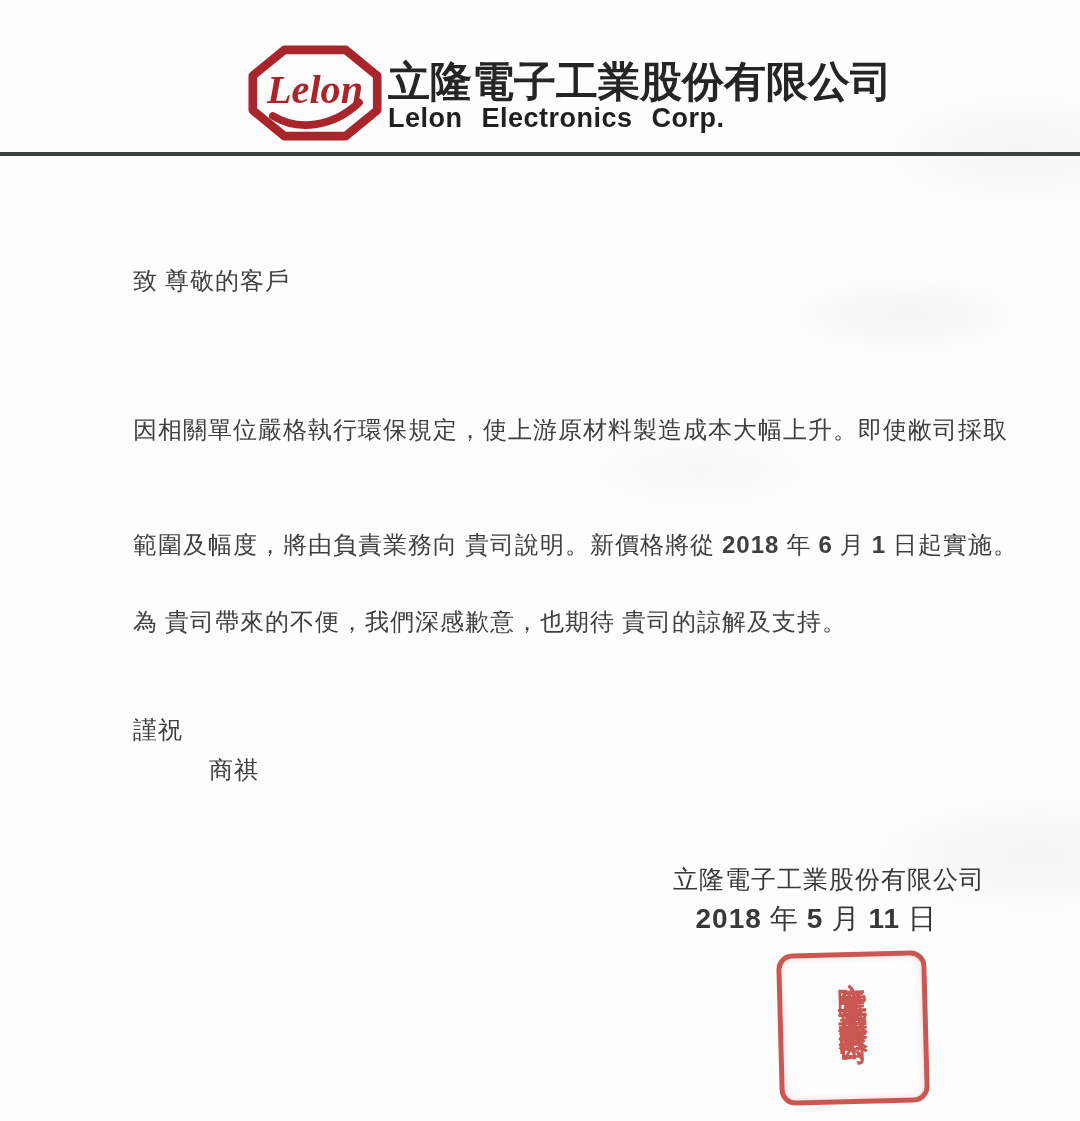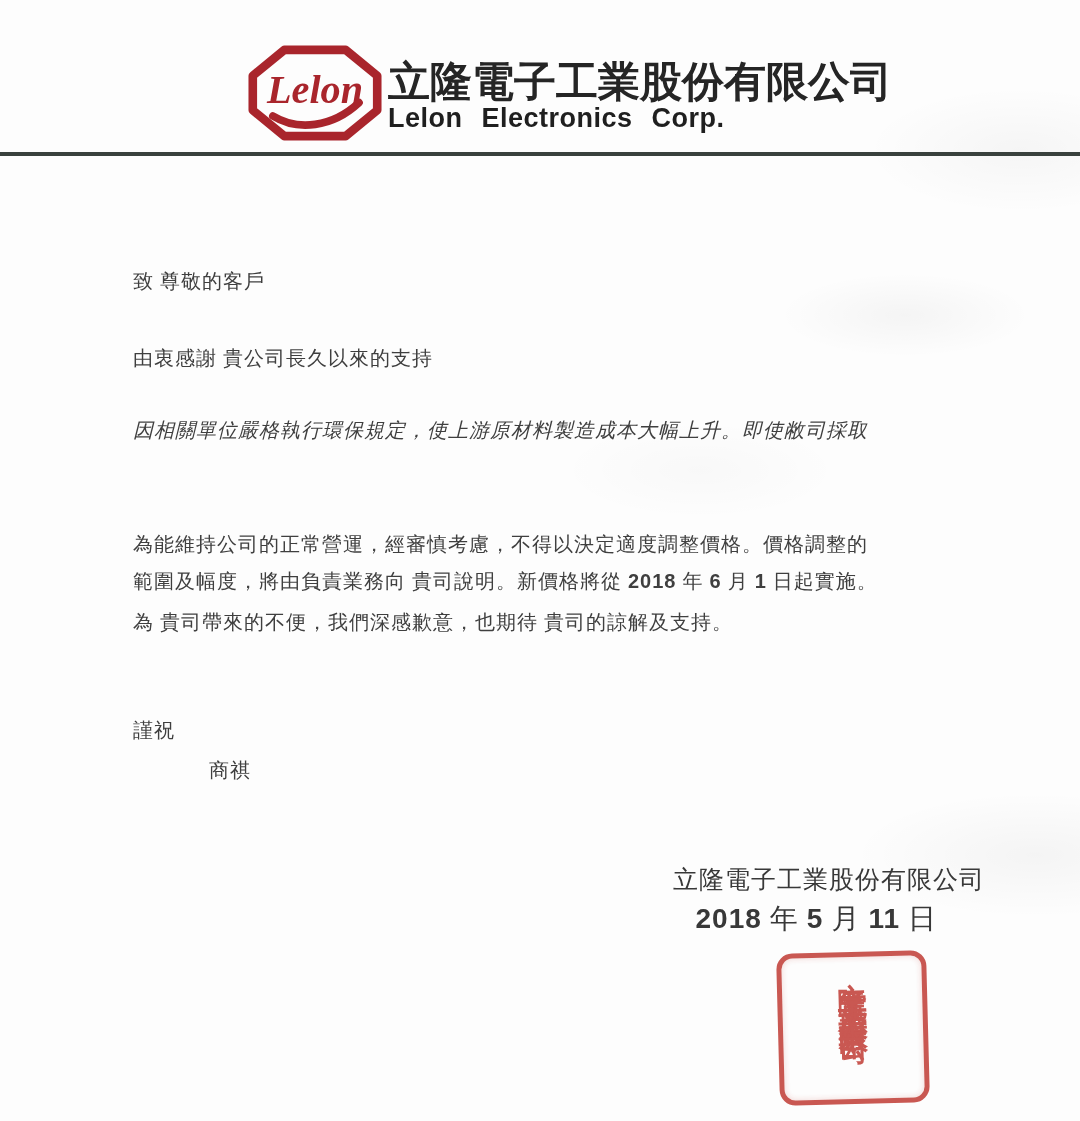--- a/index.html
+++ b/index.html
@@ -52,29 +52,29 @@
     position: absolute;
     left: 0; top: 152px;
     width: 1080px; height: 4px;
     background: var(--divider, #39413d);
   }
 
   
   .bodyline {
     position: absolute;
     left: 133px;
-    font-size: 20px;
+    font-size: 24px;
     line-height: 37px;
     letter-spacing: 1px;
     color: var(--body-text, #3f3f3f);
     white-space: nowrap;
   }
   .salutation { top: 263px; }
   .opening    { top: 340px; }
-  .para1      { top: 412px; font-style: italic; }
+  .para1      { top: 412px; }
   .para2      { top: 526px; }
   .para3      { top: 604px; }
   .salute     { top: 712px; }
   .wish       { top: 752px; left: 209px; }
 
   .num {
     font-family: Liberation Sans, sans-serif;
     font-weight: 700;
   }
 
@@ -132,28 +132,26 @@
       <path d="M38 5 H102 L135 32 V68 L102 95 H38 L5 68 V32 Z" fill="none" stroke="#a9252c" stroke-width="9" stroke-linejoin="round"></path>
       <text x="70" y="60" text-anchor="middle" font-family="Liberation Serif, serif" font-style="italic" font-weight="700" font-size="42" fill="#a9252c">Lelon</text>
       <path d="M26 74 C 52 90, 88 86, 116 60" fill="none" stroke="#a9252c" stroke-width="8" stroke-linecap="round"></path>
     </svg>
   </div>
   <div class="company-zh">立隆電子工業股份有限公司</div>
   <div class="company-en">Lelon Electronics Corp.</div>
   <div class="rule"></div>
 
   <div class="bodyline salutation">致 尊敬的客戶</div>
-  <div class="bodyline opening">由衷感謝 貴公司長久以來的支持</div>
 
   <div class="bodyline para1">
     <div>因相關單位嚴格執行環保規定，使上游原材料製造成本大幅上升。即使敝司採取</div>
   </div>
 
   <div class="bodyline para2">
-    <div>為能維持公司的正常營運，經審慎考慮，不得以決定適度調整價格。價格調整的</div>
     <div>範圍及幅度，將由負責業務向 貴司說明。新價格將從 <span class="num">2018</span> 年 <span class="num">6</span> 月 <span class="num">1</span> 日起實施。</div>
   </div>
 
   <div class="bodyline para3">為 貴司帶來的不便，我們深感歉意，也期待 貴司的諒解及支持。</div>
 
   <div class="bodyline salute">謹祝</div>
   <div class="bodyline wish">商祺</div>
 
   <div class="sig-company">立隆電子工業股份有限公司</div>
   <div class="sig-date"><span class="num">2018</span> 年 <span class="num">5</span> 月 <span class="num">11</span> 日</div>

